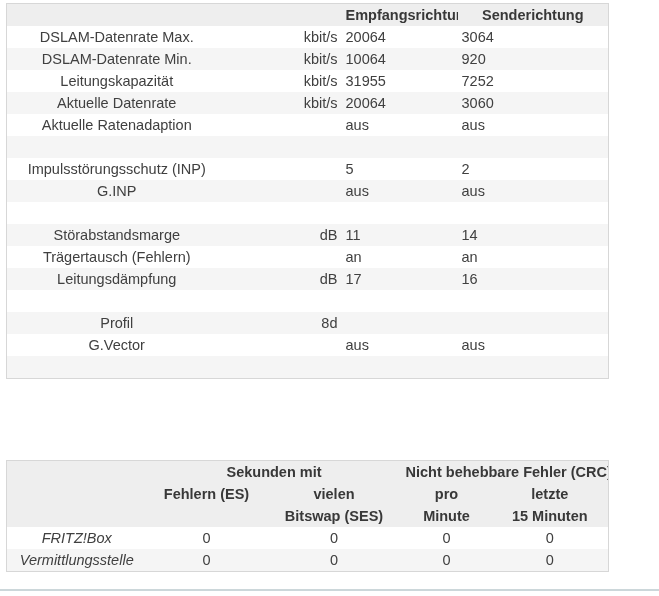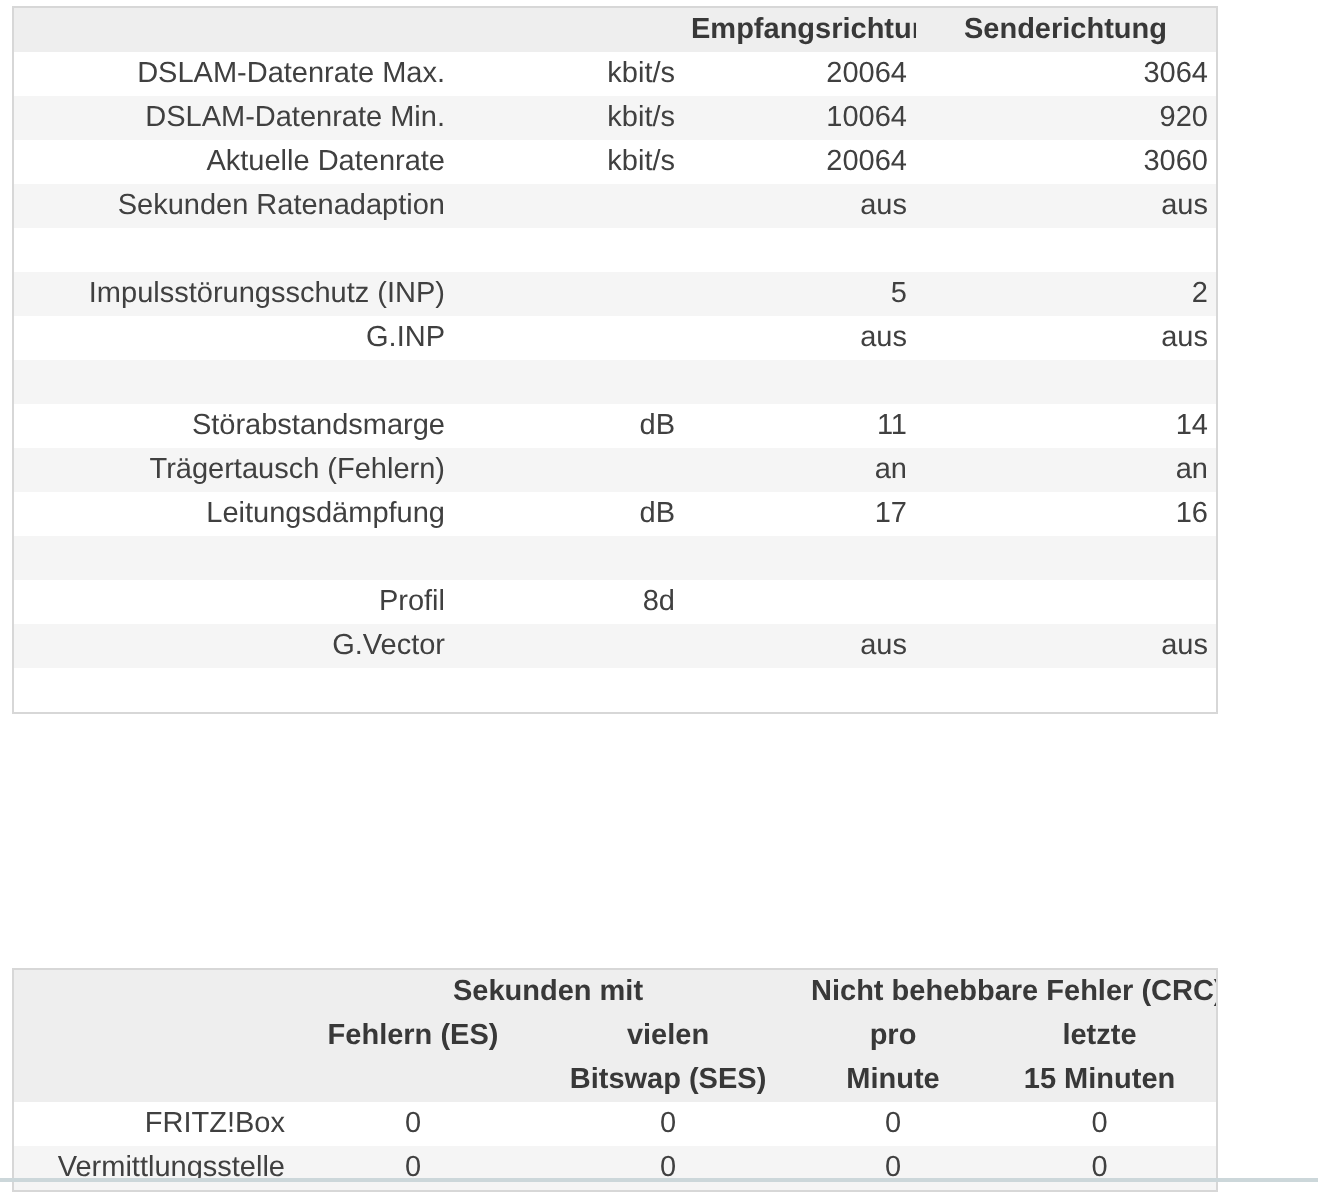--- a/index.html
+++ b/index.html
@@ -33,31 +33,31 @@
     white-space: nowrap;
   }
   th {
     font-weight: bold;
     color: #383838;
     background: #eeeeee;
   }
 
   
   #table1 { top: 3px; }
-  #table1 .c-label { text-align: right; }
+  #table1 .c-label { text-align: center; }
   #table1 .c-unit  { text-align: right; }
-  #table1 .c-rx, #table1 .c-tx { text-align: right; }
+  #table1 .c-rx, #table1 .c-tx { }
   #table1 tbody tr:nth-child(even) td { background: #f5f5f5; }
 
   
-  #table2 { top: 484px; border-radius: 23px; }
+  #table2 { top: 460px; border-radius: 23px; }
   #table2 th { text-align: center; vertical-align: top; }
   #table2 th.h-corner { text-align: left; }
   #table2 td { text-align: center; }
-  #table2 td.c-label { text-align: right; }
+  #table2 td.c-label { text-align: center; font-style: italic; }
   #table2 tbody tr:nth-child(even) td { background: #f5f5f5; }
   #table2 .two-line { height: 44px; }
   #table2 .hline { display: block; height: 22px; line-height: 22px; }
 
   
   #divider {
     position: absolute;
     left: 0;
     top: 589px;
     width: 659px;
@@ -90,27 +90,33 @@
         <td class="c-rx">20064</td>
         <td class="c-tx">3064</td>
       </tr>
       <tr>
         <td class="c-label">DSLAM-Datenrate Min.</td>
         <td class="c-unit">kbit/s</td>
         <td class="c-rx">10064</td>
         <td class="c-tx">920</td>
       </tr>
       <tr>
+        <td class="c-label">Leitungskapazität</td>
+        <td class="c-unit">kbit/s</td>
+        <td class="c-rx">31955</td>
+        <td class="c-tx">7252</td>
+      </tr>
+      <tr>
         <td class="c-label">Aktuelle Datenrate</td>
         <td class="c-unit">kbit/s</td>
         <td class="c-rx">20064</td>
         <td class="c-tx">3060</td>
       </tr>
       <tr>
-        <td class="c-label">Sekunden Ratenadaption</td>
+        <td class="c-label">Aktuelle Ratenadaption</td>
         <td class="c-unit"></td>
         <td class="c-rx">aus</td>
         <td class="c-tx">aus</td>
       </tr>
       <tr>
         <td class="c-label"></td>
         <td class="c-unit"></td>
         <td class="c-rx"></td>
         <td class="c-tx"></td>
       </tr>

